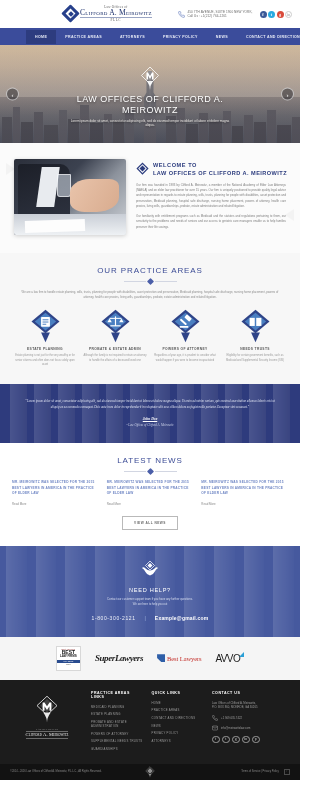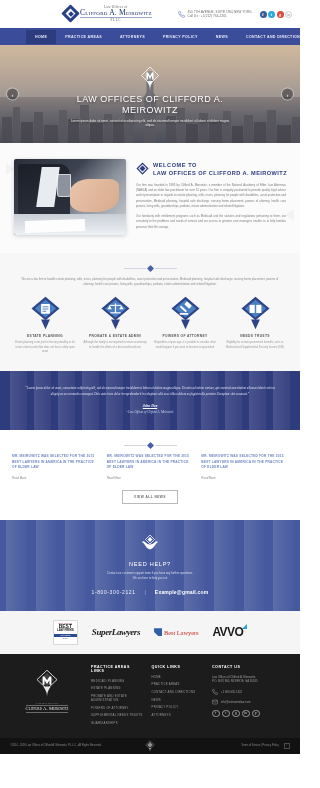--- a/index.html
+++ b/index.html
@@ -308,21 +308,21 @@
   .bestl .mark {
     width: 8px; height: 8px; background: #2f5fa8;
     clip-path: polygon(0 0, 100% 0, 100% 100%, 55% 100%, 0 45%);
   }
   .bestl .txt {
     font-family: "Liberation Serif", serif; font-size: 6.5px;
     color: #c4302b; letter-spacing: -.1px;
   }
   .avvo { display: flex; align-items: flex-start; }
   .avvo .t {
-    font-size: 12px; font-weight: bold; color: #1a1a1a; letter-spacing: -.6px;
+    font-size: 10px; font-weight: normal; color: #1a1a1a; letter-spacing: -.6px;
   }
   .avvo .tri {
     width: 0; height: 0; margin-left: -1px; margin-top: -1px;
     border-left: 5px solid transparent; border-bottom: 5px solid #2a9fd6;
   }
 
   
   .footer { background: #1c1c1c; padding: 11px 10px 9px; display: flex; gap: 7px; }
   .f-logo { flex: 0 0 74px; display: flex; flex-direction: column; align-items: center; padding-top: 4px; }
   .f-crest { width: 26px; height: 30px; margin-bottom: 3px; }
@@ -481,20 +481,21 @@
           <div class="wel-t1">WELCOME TO</div>
           <div class="wel-t2">LAW OFFICES OF CLIFFORD A. MEIROWITZ</div>
         </div>
       </div>
       <div class="wel-p">Our firm was founded in 1983 by Clifford A. Meirowitz, a member of the National Academy of Elder Law Attorneys (NAELA) and an elder law practitioner for over 15 years. Our firm is uniquely positioned to provide quality legal advice and representation in regards to estate planning, wills, trusts, planning for people with disabilities, asset protection and preservation, Medicaid planning, hospital safe discharge, nursing home placement, powers of attorney, health care proxies, living wills, guardianships, probate, estate administration and related litigation.</div>
       <div class="wel-p">Our familiarity with entitlement programs such as Medicaid and the statutes and regulations pertaining to them, our sensitivity to the problems and needs of seniors and our access to geriatric care managers enable us to help families preserve their life savings.</div>
     </div>
   </div>
 
   <div class="practice">
+    <div class="sec-title">OUR PRACTICE AREAS</div>
     <div class="sec-div">
       <span class="ln"></span>
         <span class="dm"></span>
         <span class="ln"></span>
     </div>
     <div class="sec-lead">We are a law firm to handle estate planning, wills, trusts, planning for people with disabilities, asset protection and preservation, Medicaid planning, hospital safe discharge, nursing home placement, powers of attorney, health care proxies, living wills, guardianships, probate, estate administration and related litigation.</div>
     <div class="pa-grid">
 
       <div class="pa-card">
         <div class="pa-icon-wrap">
@@ -576,20 +577,21 @@
         <i></i>
         <i></i>
         <i></i>
     </div>
     <div class="testi-q">“Lorem ipsum dolor sit amet, consectetur adipiscing elit, sed do eiusmod tempor incididunt ut labore et dolore magna aliqua. Ut enim ad minim veniam, quis nostrud exercitation ullamco laboris nisi ut aliquip ex ea commodo consequat. Duis aute irure dolor in reprehenderit in voluptate velit esse cillum dolore eu fugiat nulla pariatur. Excepteur sint occaecat.”</div>
     <div class="testi-name">John Doe</div>
     <div class="testi-role">- Law Offices of Clifford A. Meirowitz</div>
   </div>
 
   <div class="news">
+    <div class="sec-title">LATEST NEWS</div>
     <div class="sec-div">
       <span class="ln"></span>
         <span class="dm"></span>
         <span class="ln"></span>
     </div>
     <div class="news-grid">
       <div class="news-card">
         <div class="news-title">MR. MEIROWITZ WAS SELECTED FOR THE 2015 BEST LAWYERS IN AMERICA IN THE PRACTICE OF ELDER LAW</div>
         <div class="news-more">Read More</div>
       </div>

